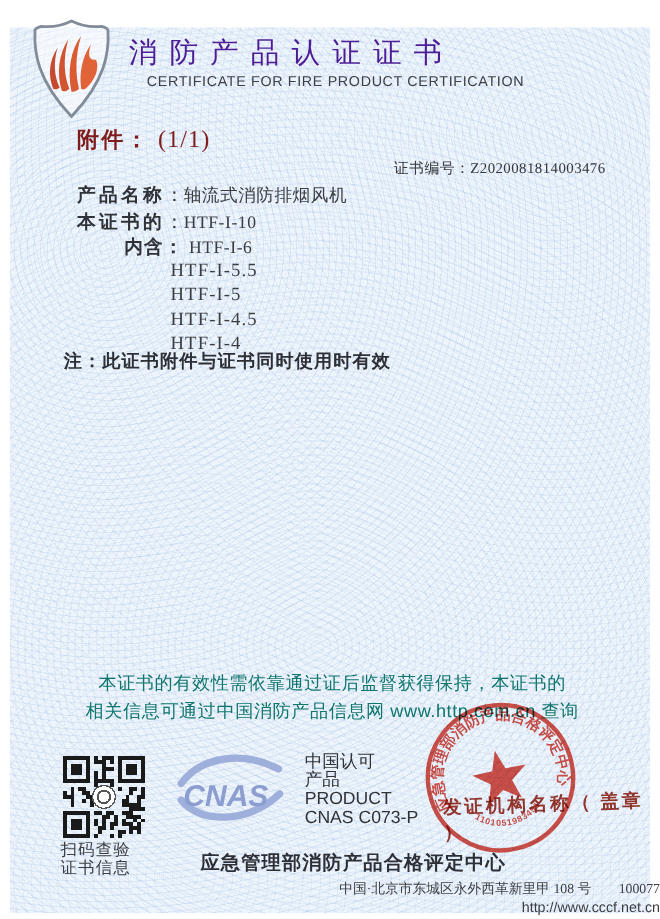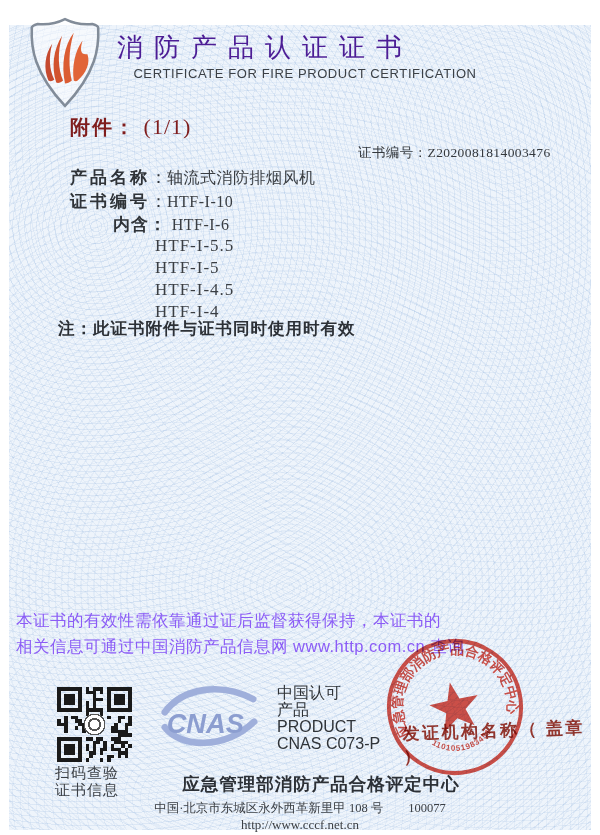--- a/index.html
+++ b/index.html
@@ -29,62 +29,62 @@
 
   .certnum{ left:358px; top:144px; font-size:13.5px; color:#34383d;
     font-family:"Liberation Serif", serif; letter-spacing:0.4px; }
 
   .frow{ left:70px; color:#2f3338; font-size:17px; }
   .frow .lab{ font-weight:700; letter-spacing:3px; }
   .frow .val{ font-family:"Liberation Serif", serif; font-weight:400; font-size:16px; color:#3a3e43; letter-spacing:0.5px;}
   .model{ left:155px; font-family:"Liberation Serif", serif; font-size:17px; color:#3a3e43; letter-spacing:1px; }
   .note{ left:58px; top:318px; font-size:16.5px; font-weight:700; color:#2c3036; letter-spacing:1px; }
 
-  .validity{ left:16px; right:0; text-align:left; font-size:16.5px; color:#8b5cf6; letter-spacing:0.5px; }
+  .validity{ left:4px; right:0; text-align:center; font-size:16.5px; color:#0f766e; letter-spacing:0.5px; }
 
   .qr{ left:57px; top:687px; width:75px; height:75px; }
   .qr-caption{ left:55px; top:764px; width:80px; text-align:left; font-size:15px;
     line-height:17px; color:#3c4046; letter-spacing:1px; }
 
   .cnas-logo{ left:160px; top:684px; width:98px; height:64px; }
   .cnas-text{ left:277px; top:684px; font-size:16px; line-height:17px; color:#2f3338; }
 
   .stamp{ left:375px; top:627px; width:160px; height:160px; transform:rotate(-12deg);
     opacity:0.88; mix-blend-mode:multiply; }
   .stamp-overlay{ left:403px; top:719px; font-size:17px; color:#a2392f; letter-spacing:2.5px;
     font-family:"Liberation Serif", serif; font-weight:600; transform:rotate(-2deg);
     mix-blend-mode:multiply; }
 
   .orgname{ left:0; right:0; top:772px; padding-left:42px; text-align:center;
     font-size:17.5px; font-weight:700; color:#2c3036; letter-spacing:1px; }
-  .address{ left:0; right:0; top:800px; text-align:center; font-size:12.5px;
+  .address{ left:0; right:0; top:800px; text-align:right; font-size:12.5px;
     color:#3a3e43; font-family:"Liberation Serif", serif; }
-  .website{ left:0; right:0; top:817px; text-align:center; font-size:13px;
-    color:#3a3e43; font-family:Liberation Serif, serif; }
+  .website{ left:0; right:0; top:817px; text-align:right; font-size:13px;
+    color:#3a3e43; font-family:Liberation Sans, sans-serif; }
 </style>
 </head>
 <body>
 
 <div class="paper"></div>
 
 <svg class="abs logo" viewBox="0 0 84 100">
   <path d="M42,5 C34,9 24,11 14,10 C10,11 8,12 8,14 C7,34 10,60 42,94 C74,60 77,34 76,14 C76,12 74,11 70,10 C60,11 50,9 42,5 Z" fill="#fdfeff" fill-opacity="0.55" stroke="#828c99" stroke-width="2.6"></path>
   <path d="M25,68 C20,56 21,42 29,30 C25,44 26,57 31,67 C29,69 27,69 25,68 Z" fill="#c64a2f"></path>
   <path d="M33,70 C28,54 30,36 39,22 C34,40 35,56 40,68 C38,70 35,71 33,70 Z" fill="#d2532f"></path>
   <path d="M42,71 C38,52 41,32 51,19 C45,38 46,56 49,68 C47,70 44,71 42,71 Z" fill="#db5c33"></path>
   <path d="M51,68 C49,54 52,38 60,27 C57,37 58,42 65,41 C68,50 64,60 55,68 C54,69 52,69 51,68 Z" fill="#e16438"></path>
 </svg>
 <div class="abs title-cn">消防产品认证证书</div>
 <div class="abs title-en">CERTIFICATE FOR FIRE PRODUCT CERTIFICATION</div>
 
 <div class="abs attach"><span>附件：</span> <span class="val">(1/1)</span></div>
 <div class="abs certnum"><span>证书编号：</span><span>Z2020081814003476</span></div>
 
 <div class="abs frow" style="top:166px"><span class="lab">产品名称</span><span>：</span><span class="val">轴流式消防排烟风机</span></div>
-<div class="abs frow" style="top:190px"><span class="lab">证书编号</span><span>：</span><span class="val">HTF-I-10</span></div>
+<div class="abs frow" style="top:190px"><span class="lab">本证书的</span><span>：</span><span class="val">HTF-I-10</span></div>
 <div class="abs frow" style="top:213px; left:113px"><span class="lab" style="letter-spacing:1px">内含：</span> <span class="val">HTF-I-6</span></div>
 <div class="abs model" style="top:236px">HTF-I-5.5</div>
 <div class="abs model" style="top:258px">HTF-I-5</div>
 <div class="abs model" style="top:280px">HTF-I-4.5</div>
 <div class="abs model" style="top:302px">HTF-I-4</div>
 <div class="abs note">注：此证书附件与证书同时使用时有效</div>
 
 <div class="abs validity" style="top:610px">本证书的有效性需依靠通过证后监督获得保持，本证书的</div>
 <div class="abs validity" style="top:636px">相关信息可通过中国消防产品信息网 www.http.com.cn 查询</div>
 

